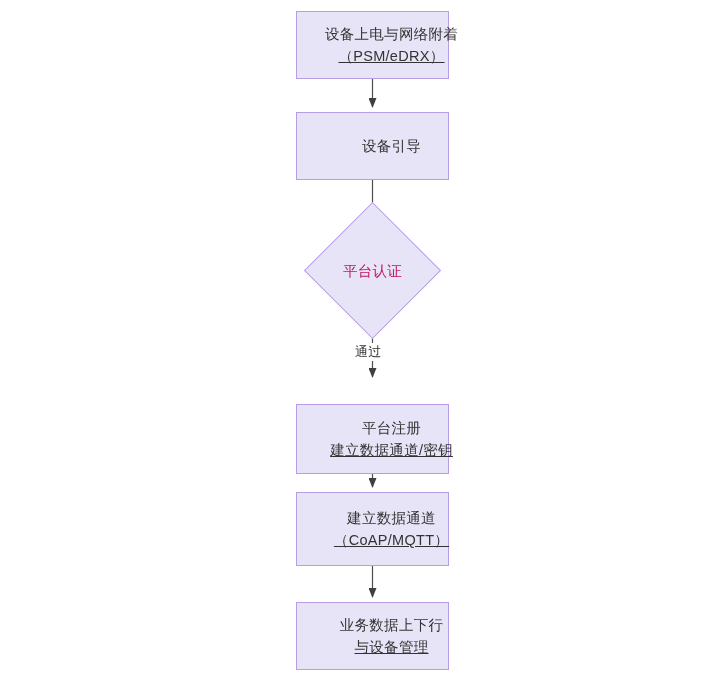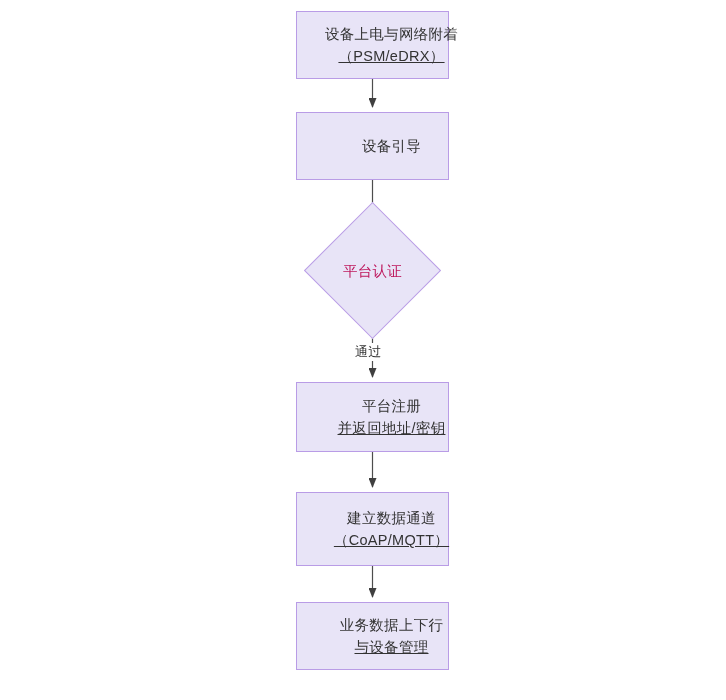--- a/index.html
+++ b/index.html
@@ -79,21 +79,21 @@
     line-height: 16px;
     padding: 1px 3px;
     white-space: nowrap;
     letter-spacing: 0.3px;
   }
 
   
   #node-power    { left: 296px; top: 11px;  width: 153px; height: 68px; }
   #node-bootstrap{ left: 296px; top: 112px; width: 153px; height: 68px; }
   #node-auth     { left: 324px; top: 222px; width: 97px;  height: 97px; }
-  #node-register { left: 296px; top: 382px; width: 153px; height: 70px; }
+  #node-register { left: 296px; top: 404px; width: 153px; height: 70px; }
   #node-channel  { left: 296px; top: 492px; width: 153px; height: 74px; }
   #node-data     { left: 296px; top: 602px; width: 153px; height: 68px; }
 
   #edge-label-pass { left: 352px; top: 343px; }
 </style>
 </head>
 <body>
 
 <svg id="flow-canvas" viewBox="0 0 726 700" xmlns="http://www.w3.org/2000/svg">
   <defs>
@@ -124,21 +124,21 @@
 
 <div class="decision" id="node-auth">
   <span class="diamond-shape"></span>
   <span class="decision-label">平台认证</span>
 </div>
 
 <div class="edge-label" id="edge-label-pass">通过</div>
 
 <div class="node" id="node-register">
   <span class="line1">平台注册</span>
-  <span class="line2">并返回地址/密钥</span>
+  <span class="line2">建立数据通道/密钥</span>
 </div>
 
 <div class="node" id="node-channel">
   <span class="line1">建立数据通道</span>
   <span class="line2">（CoAP/MQTT）</span>
 </div>
 
 <div class="node" id="node-data">
   <span class="line1">业务数据上下行</span>
   <span class="line2">与设备管理</span>

